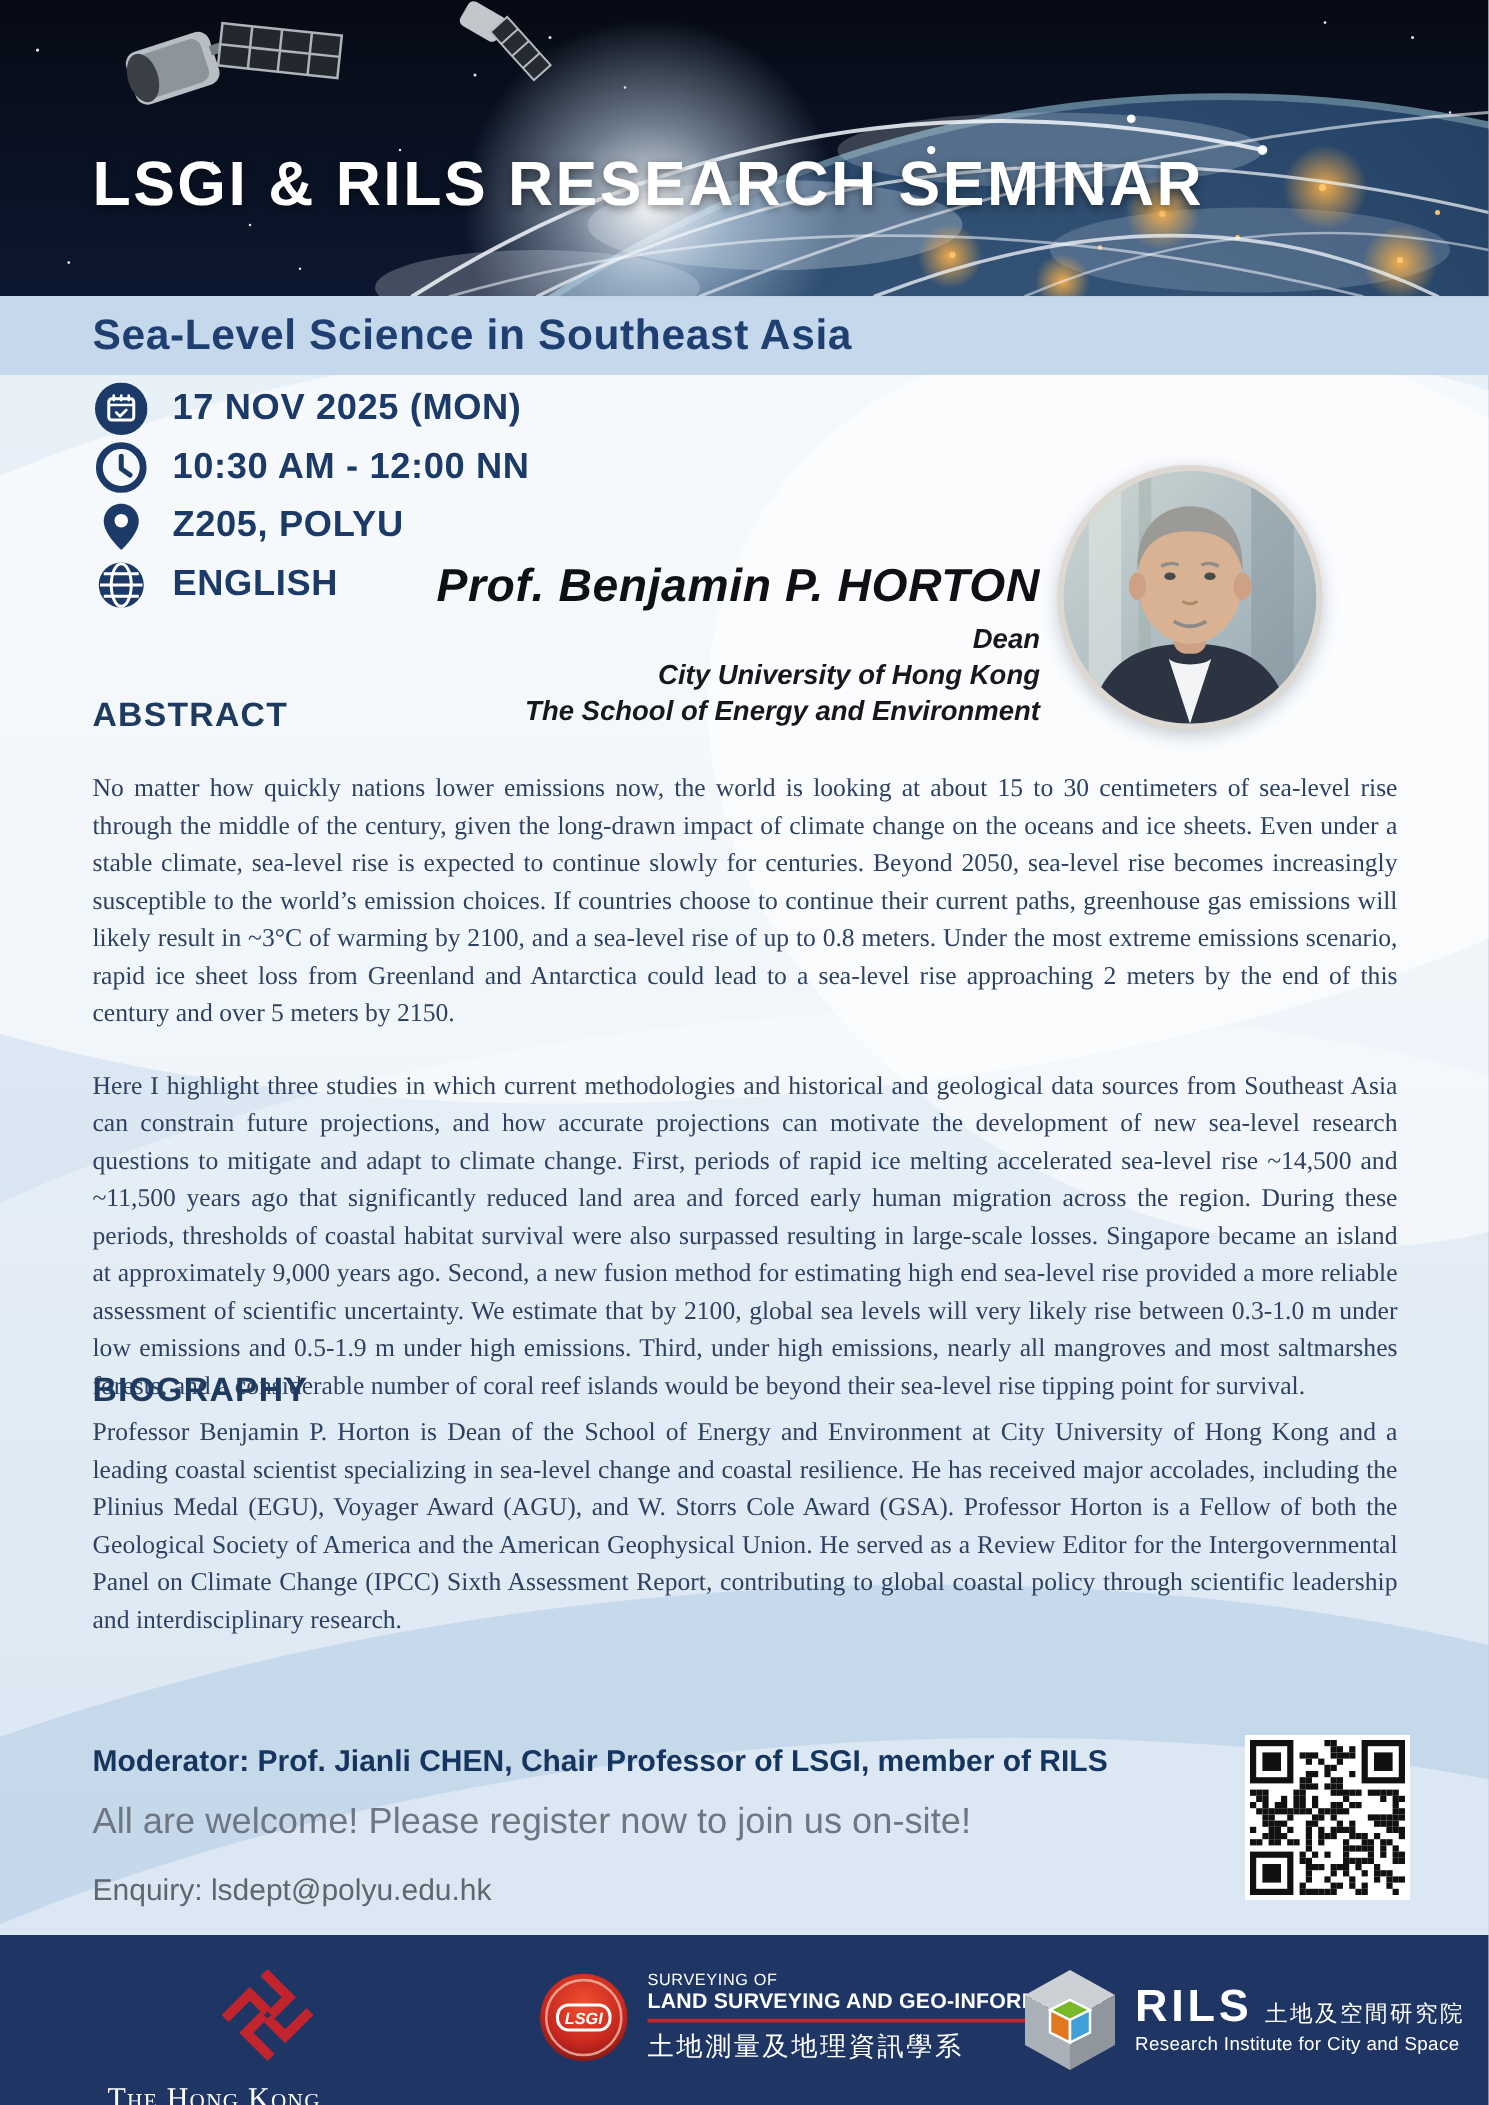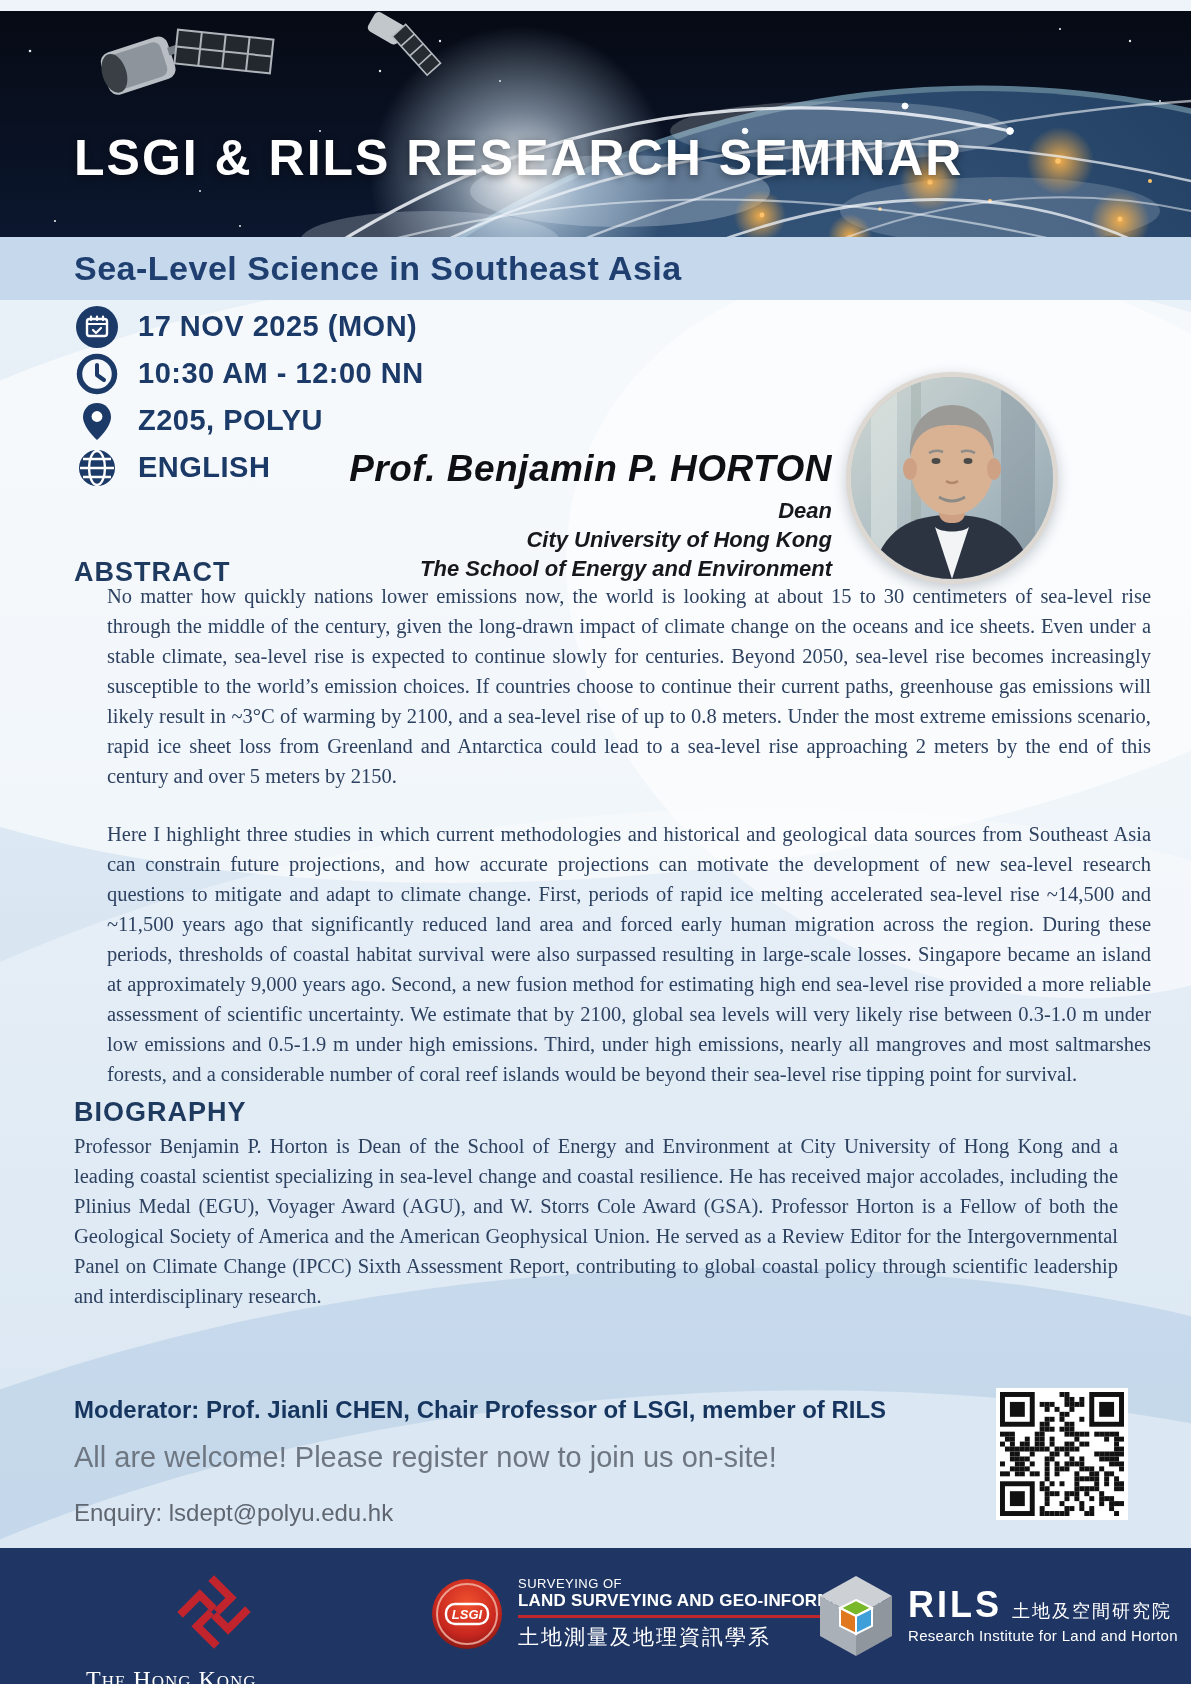--- a/index.html
+++ b/index.html
@@ -11,21 +11,21 @@
   }
   
   .swoosh { position:absolute; border-radius:50%; z-index:1; }
   .sw1 { width:1700px; height:620px; left:-260px; top:258px; background:rgba(255,255,255,.6); transform:rotate(-4deg); }
   .sw2 { width:2000px; height:950px; left:-420px; top:820px; background:rgba(255,255,255,.32); transform:rotate(-7deg); }
   .sw3 { width:2200px; height:1000px; left:-520px; top:1275px; background:rgba(176,201,228,.5); transform:rotate(-5deg); }
   .sw4 { width:2200px; height:1000px; left:-420px; top:1395px; background:rgba(255,255,255,.38); transform:rotate(-4deg); }
   .sw5 { width:900px; height:700px; right:-260px; top:280px; background:rgba(255,255,255,.55); transform:rotate(24deg); }
 
   
-  .hero { position:absolute; left:0; top:11px; width:1191px; height:237px; z-index:3; overflow:hidden; }
+  .hero { position:absolute; left:0; top:0; width:1191px; height:237px; z-index:3; overflow:hidden; }
   .hero svg { display:block; }
   .hero-title {
     position:absolute; left:74px; top:118px; color:#ffffff;
     font-size:50px; font-weight:800; letter-spacing:2px; z-index:4;
     text-shadow:0 2px 8px rgba(0,0,0,.45);
   }
   .band {
     position:absolute; left:0; top:237px; width:1191px; height:63px;
     background:#c6d9ec; z-index:3; display:flex; align-items:center;
   }
@@ -50,21 +50,21 @@
 
   
   .sec-heading { position:absolute; left:74px; z-index:5; font-size:27px; font-weight:800; color:#1e3a5f; letter-spacing:1px; }
   .h-abstract { top:557px; }
   .h-biography { top:1097px; }
   .bodytext {
     position:absolute; left:74px; width:1044px; z-index:5;
     font-family:"Liberation Serif",serif; font-size:20.5px; line-height:30px;
     color:#2d4160; text-align:justify;
   }
-  .t-abstract { top:581px;margin-left:33px; }
+  .t-abstract { top:616px; }
   .t-abstract p + p { margin-top:28px; }
   .t-bio { top:1131px; }
 
   .moderator { position:absolute; left:74px; top:1396px; z-index:5; font-size:24px; font-weight:800; color:#16355e; }
   .welcome { position:absolute; left:74px; top:1441px; z-index:5; font-size:29px; font-weight:500; color:#6e7681; }
   .enquiry { position:absolute; left:74px; top:1499px; z-index:5; font-size:24px; color:#5f6670; }
 
   
   .register-btn {
     position:absolute; left:726px; top:1486px; width:236px; height:55px; z-index:6;
@@ -587,18 +587,18 @@
         <polygon points="74,22 38,42 38,82 74,62" fill="#8f969e"></polygon>
         <polygon points="38,26 54,34 38,42 22,34" fill="#79b829" stroke="#ffffff" stroke-width="2"></polygon>
         <polygon points="22,34 38,42 38,60 22,52" fill="#e07820" stroke="#ffffff" stroke-width="2"></polygon>
         <polygon points="54,34 38,42 38,60 54,52" fill="#3f9fd8" stroke="#ffffff" stroke-width="2"></polygon>
       </svg>
       <div class="rils-text">
         <div class="rils-row">
           <span class="rils-name">RILS</span>
           <span class="rils-cn">土地及空間研究院</span>
         </div>
-        <div class="rils-en">Research Institute for Land and Horton</div>
+        <div class="rils-en">Research Institute for City and Space</div>
       </div>
     </div>
   </div>
 
 </div>
 
 </body></html>

